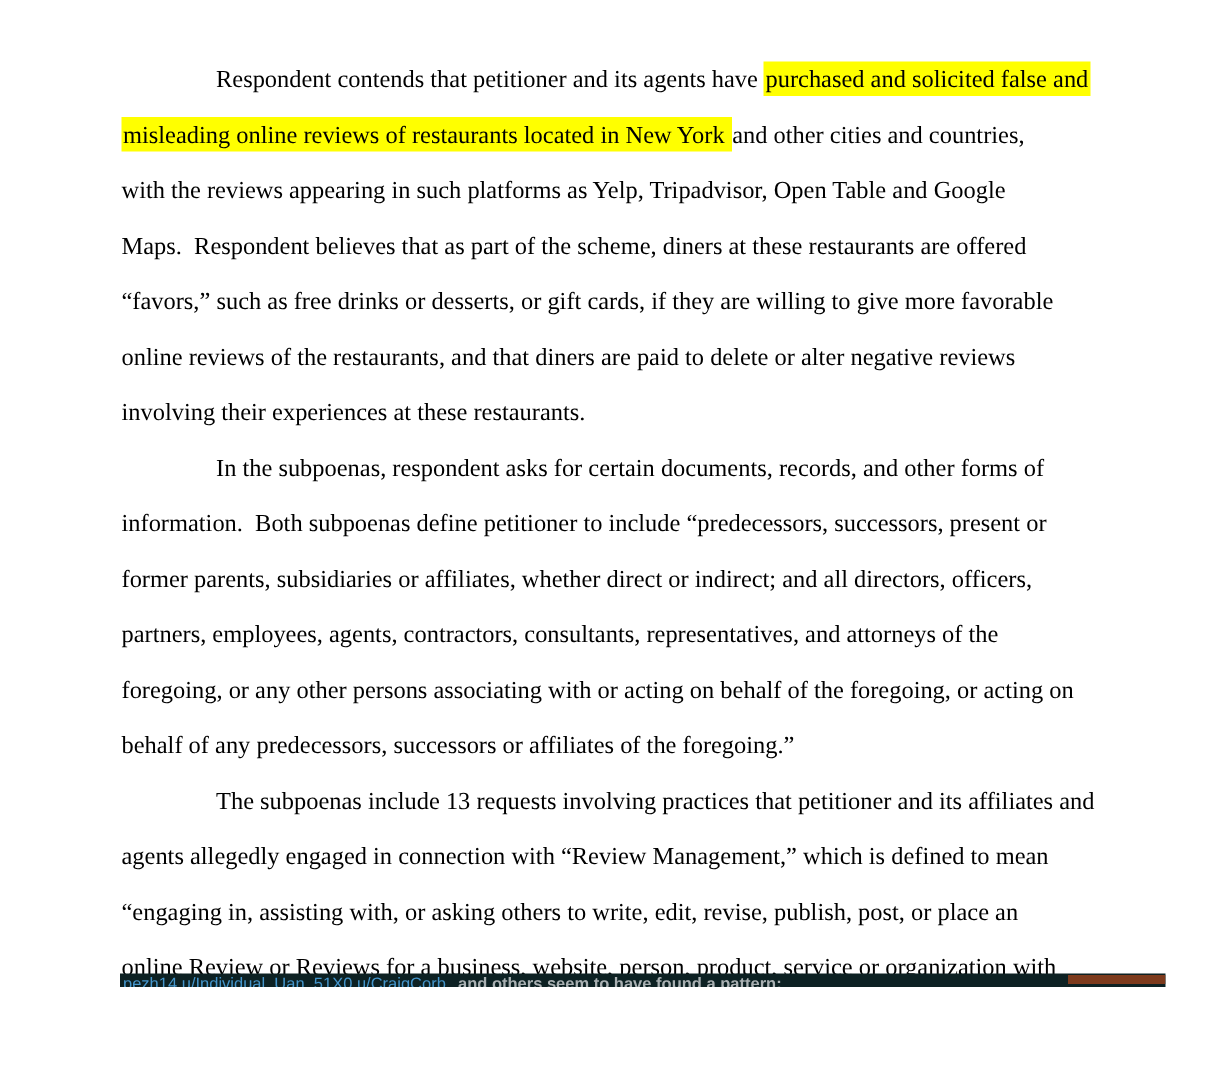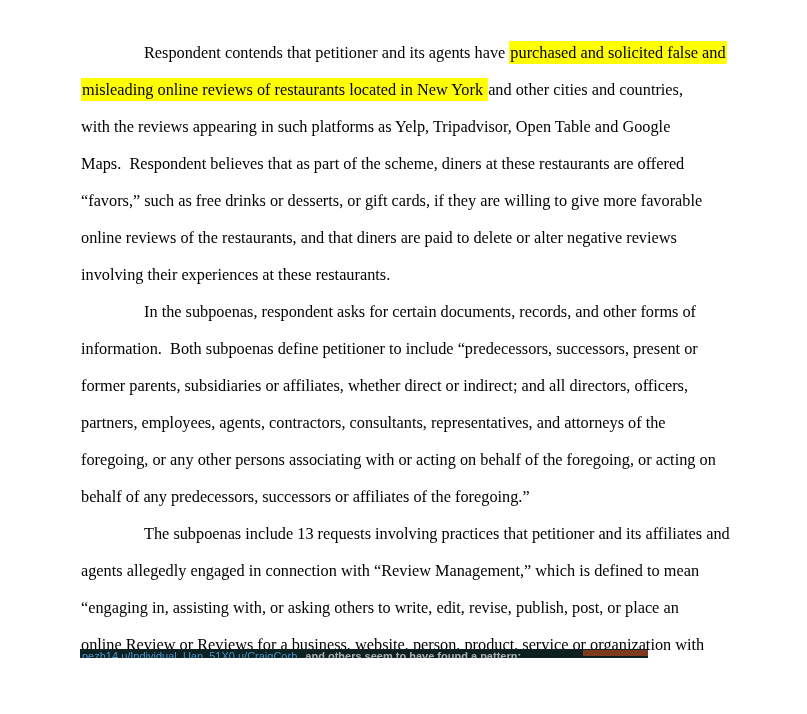--- a/index.html
+++ b/index.html
@@ -28,21 +28,21 @@
   .line.indent { padding-left: 63px; }
   .hl {
     background: var(--hl, #ffff00);
     padding: 2px 1px;
   }
   
   .strip {
     position: absolute;
     left: 80px;
     top: 649px;
-    width: 568px;
+    width: 697px;
     height: 9px;
     background: var(--strip-bg, #0d2123);
     overflow: hidden;
   }
   .strip-text {
     display: block;
     margin-top: 0px;
     padding-left: 2px;
     white-space: nowrap;
     font-family: "Liberation Sans", sans-serif;

